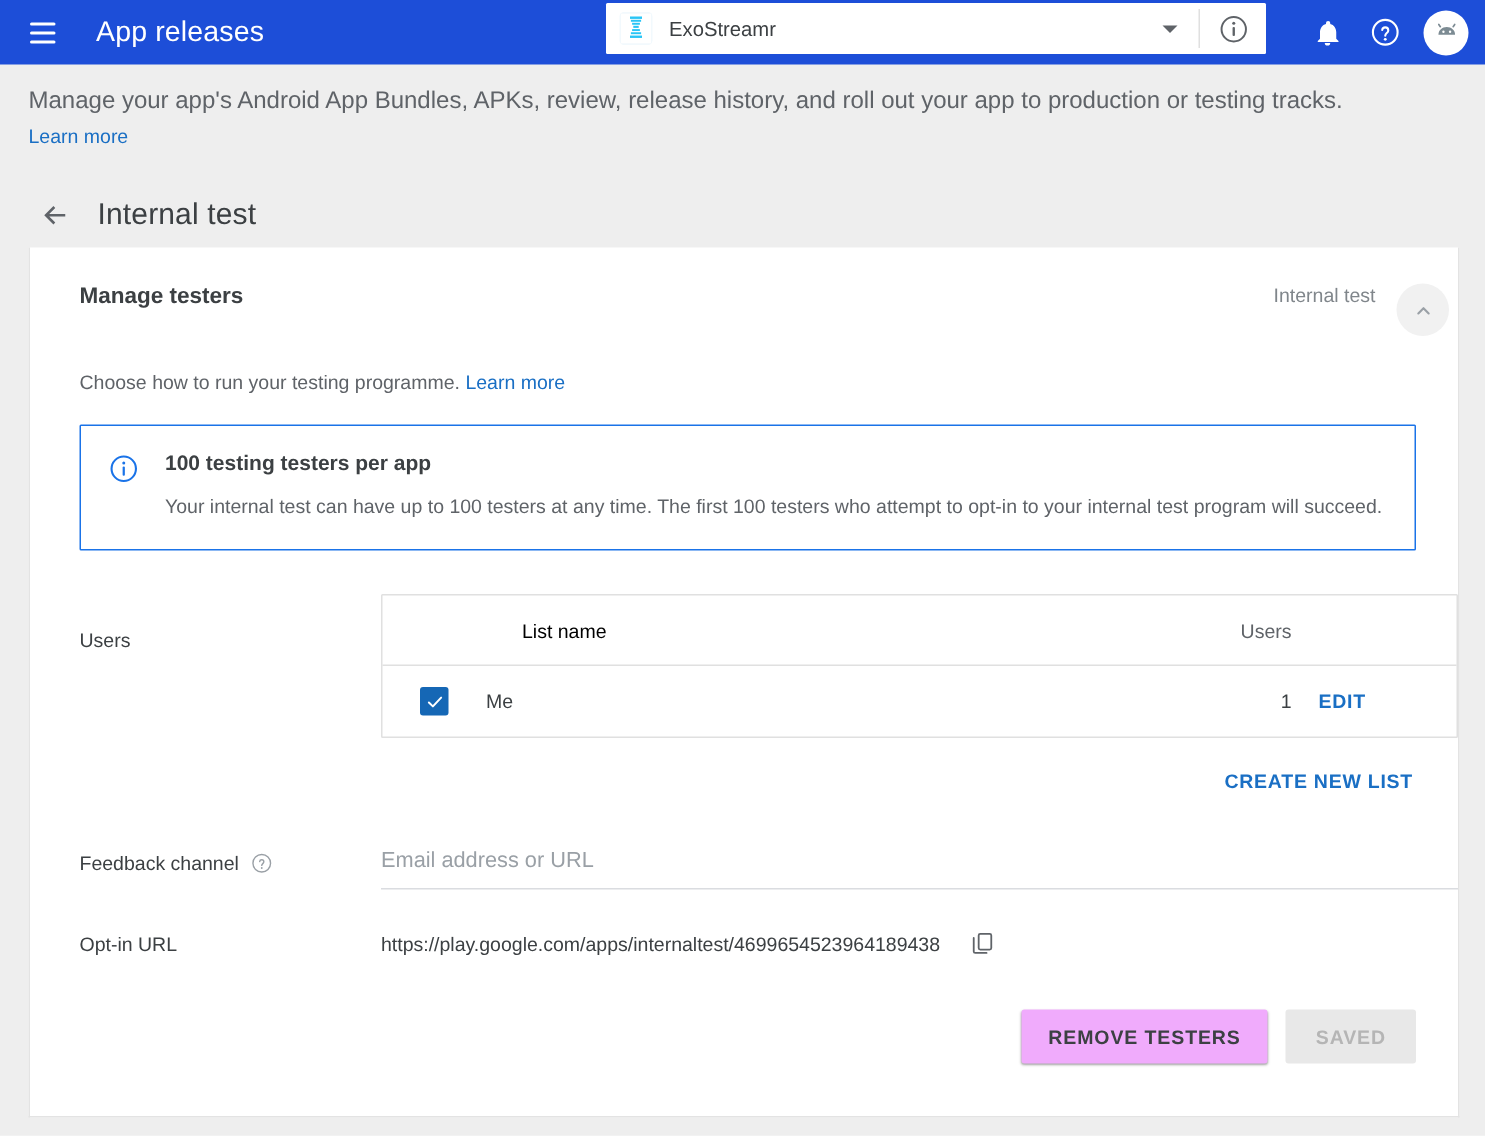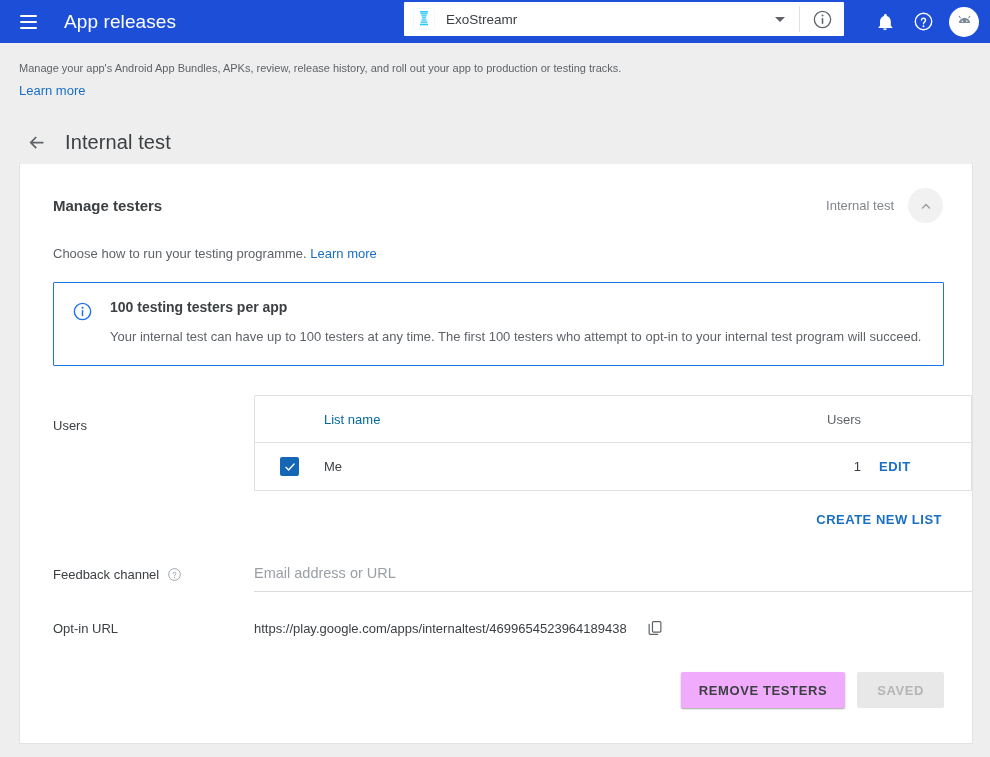--- a/index.html
+++ b/index.html
@@ -110,21 +110,21 @@
     cursor: pointer;
     margin-left: 2px;
   }
 
   
   .intro {
     background: #eeeeee;
     padding: 16px 0 0 19px;
   }
   .intro-text {
-    font-size: 11px;
+    font-size: 16px;
     color: #5f6368;
     line-height: 18px;
   }
   .intro-link {
     display: inline-block;
     margin-top: 6px;
     font-size: 13px;
     color: #1a6fc4;
     text-decoration: none;
     cursor: pointer;
@@ -153,22 +153,21 @@
   .card {
     margin: 6px 17px 0 19px;
     background: #ffffff;
     border: 1px solid #e3e3e3;
     border-top: none;
     min-height: 580px;
     position: relative;
   }
   .card-head {
     display: flex;
-    align-items: center;
-    padding: 24px 29px 0 33px;
+    padding: 24px 6px 0 33px;
   }
   .card-title {
     font-size: 15px;
     font-weight: bold;
     color: #3c4043;
     flex: 1;
   }
   .card-head-label {
     font-size: 13px;
     color: #80868b;
@@ -251,21 +250,21 @@
     flex: none;
   }
   .checkbox {
     width: 19px; height: 19px;
     background: #1567b5;
     border-radius: 2px;
     display: flex; align-items: center; justify-content: center;
     cursor: pointer;
   }
   .td-name { flex: 1; font-size: 13px; color: #3c4043; }
-  .td-name.hdr { color: #0369a1; }
+  .td-name.hdr { color: #000000; margin-left: 24px; }
   .td-users {
     width: 120px;
     text-align: right;
     font-size: 13px;
     color: #3c4043;
     flex: none;
     padding-right: 18px;
   }
   .td-users.hdr { color: #5f6368; }
   .td-edit {

